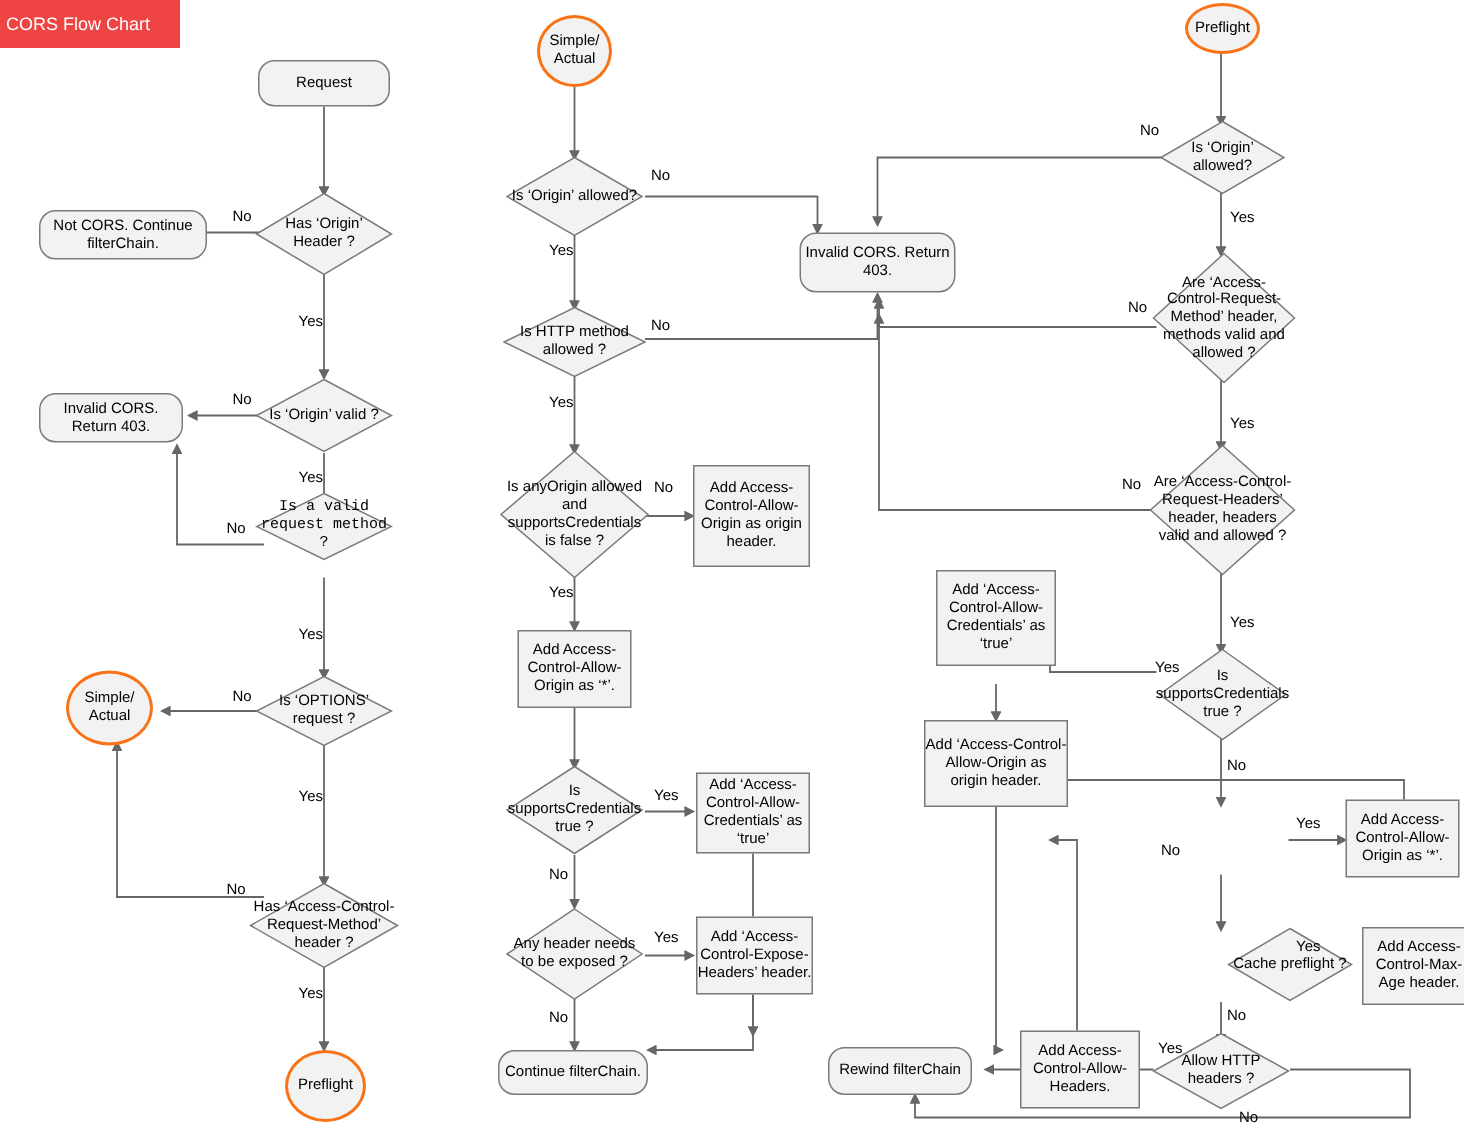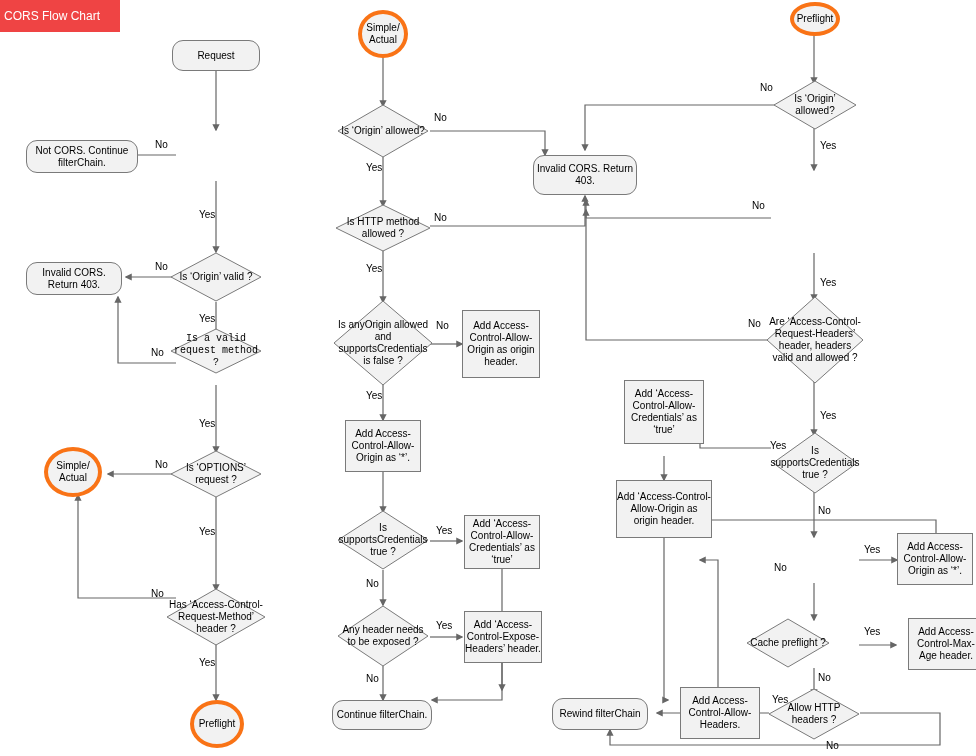--- a/index.html
+++ b/index.html
@@ -24,21 +24,21 @@
     background:#f2f2f2;
     border:1px solid #7a7a7a;
   }
   .round{
     background:#f2f2f2;
     border:1px solid #7a7a7a;
     border-radius:11px;
   }
   .ellipse{
     background:#f2f2f2;
-    border:4px solid #f97316;
+    border:2px solid #f97316;
     border-radius:50%;
   }
   .diamond-wrap{position:absolute;}
   .diamond-wrap .dshape{
     position:absolute;left:0;top:0;width:100%;height:100%;
   }
   .diamond-wrap .dlabel{
     position:absolute;left:0;top:0;width:100%;height:100%;
     display:flex;align-items:center;justify-content:center;text-align:center;
     line-height:1.18;
@@ -117,20 +117,26 @@
       <path d="M718,692 L718,560 L700,560"></path>
       <path d="M664,538 L664,700 L668,700"></path>
       <path d="M936,537 L936,520 L700,520"></path>
     </g>
   </svg>
 
   <div class="title">CORS Flow Chart</div>
 
   <div class="round node" style="left:172px;top:40px;width:88px;height:31px;">Request</div>
 
+  <div class="diamond-wrap" style="left:170px;top:128px;width:92px;height:56px;">
+    <svg class="dshape" viewBox="0 0 92 56" preserveAspectRatio="none">
+        <polygon points="46,1 91,28 46,55 1,28" fill="#f2f2f2" stroke="#7a7a7a" stroke-width="1"></polygon>
+      </svg>
+    <div class="dlabel">Has ‘Origin’ Header ?</div>
+  </div>
 
   <div class="round node" style="left:26px;top:140px;width:112px;height:33px;">Not CORS. Continue filterChain.</div>
 
   <div class="diamond-wrap" style="left:170px;top:252px;width:92px;height:50px;">
     <svg class="dshape" viewBox="0 0 92 50" preserveAspectRatio="none">
         <polygon points="46,1 91,25 46,49 1,25" fill="#f2f2f2" stroke="#7a7a7a" stroke-width="1"></polygon>
       </svg>
     <div class="dlabel">Is ‘Origin’ valid ?</div>
   </div>
 
@@ -212,20 +218,26 @@
 
   <div class="ellipse node" style="left:790px;top:2px;width:50px;height:34px;">Preflight</div>
 
   <div class="diamond-wrap" style="left:773px;top:80px;width:84px;height:50px;">
     <svg class="dshape" viewBox="0 0 84 50" preserveAspectRatio="none">
         <polygon points="42,1 83,25 42,49 1,25" fill="#f2f2f2" stroke="#7a7a7a" stroke-width="1"></polygon>
       </svg>
     <div class="dlabel">Is ‘Origin’ allowed?</div>
   </div>
 
+  <div class="diamond-wrap" style="left:768px;top:168px;width:96px;height:88px;">
+    <svg class="dshape" viewBox="0 0 96 88" preserveAspectRatio="none">
+        <polygon points="48,1 95,44 48,87 1,44" fill="#f2f2f2" stroke="#7a7a7a" stroke-width="1"></polygon>
+      </svg>
+    <div class="dlabel">Are ‘Access-Control-Request-Method’ header, methods  valid and allowed ?</div>
+  </div>
 
   <div class="diamond-wrap" style="left:766px;top:296px;width:98px;height:88px;">
     <svg class="dshape" viewBox="0 0 98 88" preserveAspectRatio="none">
         <polygon points="49,1 97,44 49,87 1,44" fill="#f2f2f2" stroke="#7a7a7a" stroke-width="1"></polygon>
       </svg>
     <div class="dlabel">Are ‘Access-Control-Request-Headers’ header, headers valid and allowed ?</div>
   </div>
 
   <div class="rect node" style="left:624px;top:380px;width:80px;height:64px;">Add ‘Access-Control-Allow-Credentials’ as ‘true’</div>
 
@@ -234,21 +246,21 @@
         <polygon points="43,1 85,31 43,61 1,31" fill="#f2f2f2" stroke="#7a7a7a" stroke-width="1"></polygon>
       </svg>
     <div class="dlabel">Is supportsCredentials true ?</div>
   </div>
 
   <div class="rect node" style="left:616px;top:480px;width:96px;height:58px;">Add ‘Access-Control-Allow-Origin as origin header.</div>
 
 
   <div class="rect node" style="left:897px;top:533px;width:76px;height:52px;">Add Access-Control-Allow-Origin as ‘*’.</div>
 
-  <div class="diamond-wrap" style="left:746px;top:618px;width:84px;height:50px;">
+  <div class="diamond-wrap" style="left:818px;top:618px;width:84px;height:50px;">
     <svg class="dshape" viewBox="0 0 84 50" preserveAspectRatio="none">
         <polygon points="42,1 83,25 42,49 1,25" fill="#f2f2f2" stroke="#7a7a7a" stroke-width="1"></polygon>
       </svg>
     <div class="dlabel">Cache preflight ?</div>
   </div>
 
   <div class="rect node" style="left:896px;top:618px;width:76px;height:52px;margin-left:12px;">Add Access-Control-Max-Age header.</div>
 
   <div class="diamond-wrap" style="left:768px;top:688px;width:92px;height:52px;">
     <svg class="dshape" viewBox="0 0 92 52" preserveAspectRatio="none">

